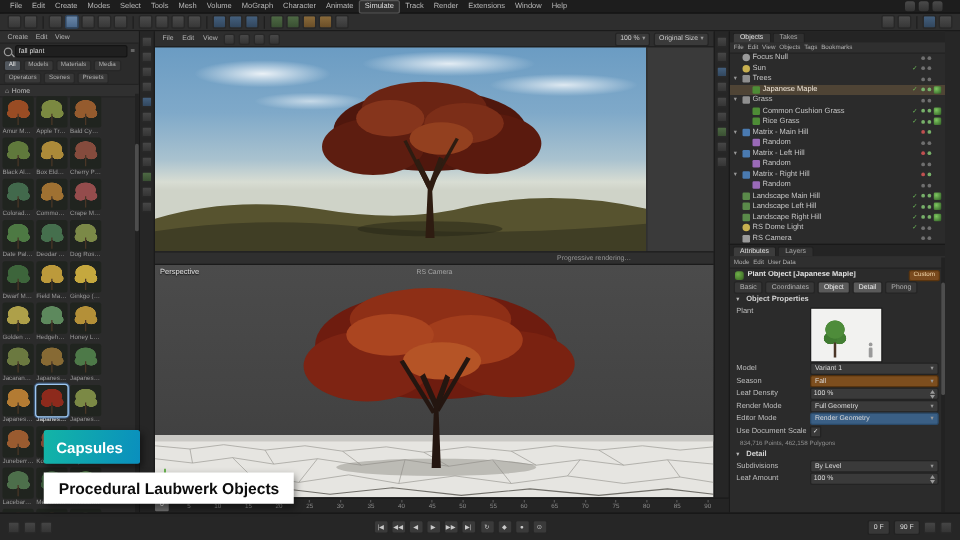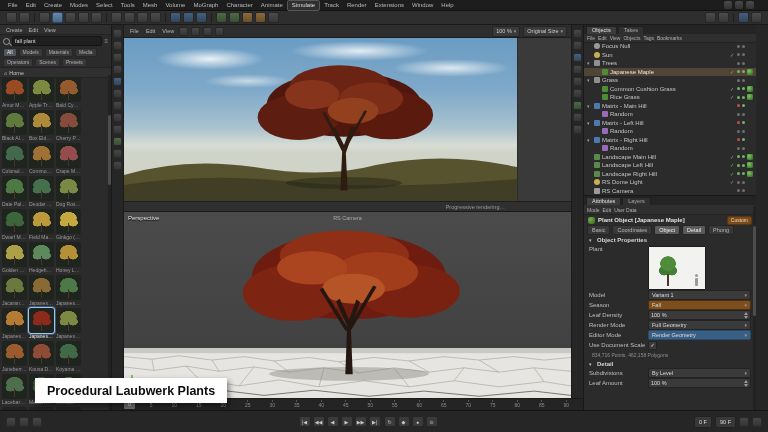--- a/index.html
+++ b/index.html
@@ -992,15 +992,16 @@
         <span class="tbtn">●</span>
         <span class="tbtn">⊙</span>
       </div>
     <span class="bspacer"></span>
     <span class="frame-field">0 F</span>
     <span class="frame-field">90 F</span>
     <span class="bicon"></span>
     <span class="bicon"></span>
   </div>
 
-  <div id="badge-title">Procedural Laubwerk Plants</div>
+  <div id="badge-capsules">Capsules</div>
+  <div id="badge-title">Procedural Laubwerk Objects</div>
 
 </div>
 
 </body></html>

